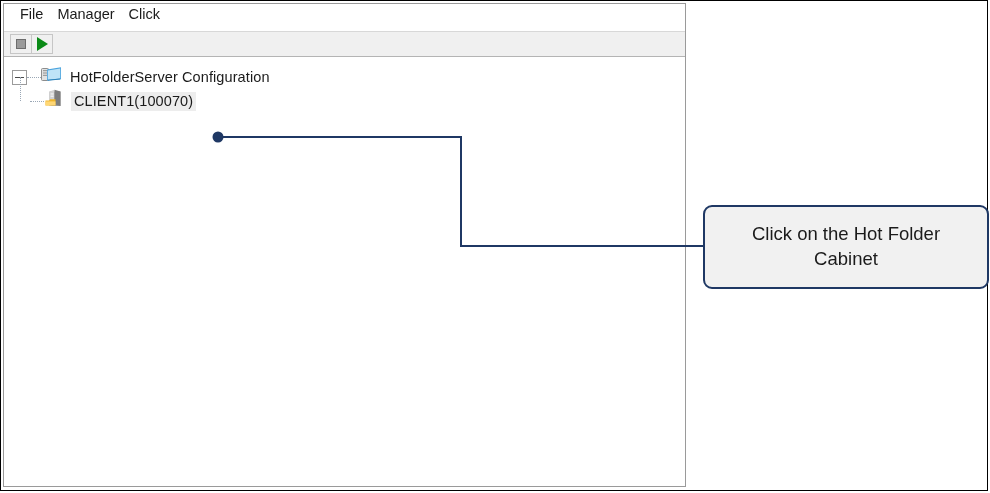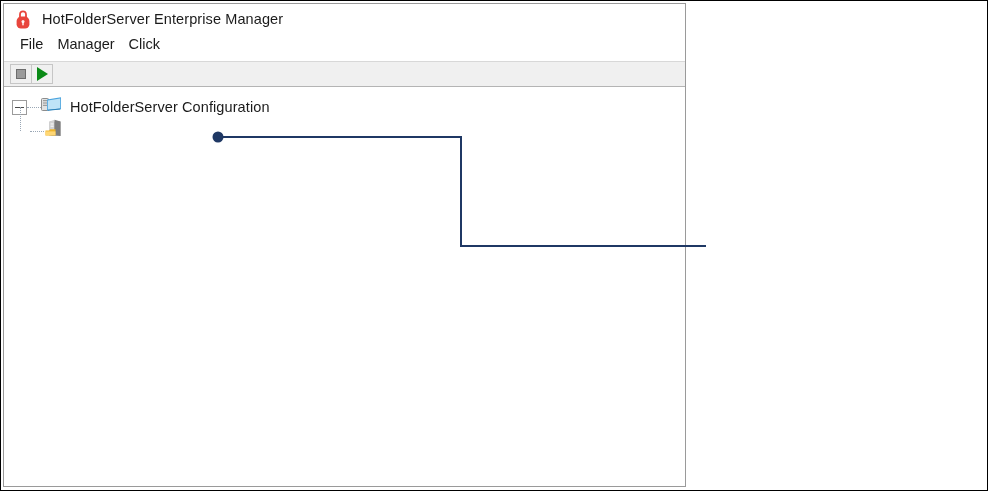--- a/index.html
+++ b/index.html
@@ -217,31 +217,20 @@
     padding: 0 16px;
   }
 </style>
 </head>
 <body>
 
 <div id="page-frame">
 
   <div id="app-window">
 
-    <div class="titlebar">
-      <span class="title-icon">
-        <svg width="20" height="21" viewBox="0 0 20 21">
-          <path d="M10 1.6 C7.6 1.6 6.1 3.3 6.1 5.4 L6.1 8.2 L7.9 8.2 L7.9 5.5 C7.9 4.2 8.8 3.3 10 3.3 C11.2 3.3 12.1 4.2 12.1 5.5 L12.1 8.2 L13.9 8.2 L13.9 5.4 C13.9 3.3 12.4 1.6 10 1.6 Z" fill="#e8453c"></path>
-          <rect x="3.6" y="7.6" width="12.8" height="12.0" rx="4.4" fill="#e8453c"></rect>
-          <circle cx="10" cy="12.4" r="1.5" fill="#ffffff" opacity="0.92"></circle>
-          <rect x="9.25" y="12.4" width="1.5" height="4.0" rx="0.7" fill="#ffffff" opacity="0.92"></rect>
-        </svg>
-      </span>
-      <span class="title-text">HotFolderServer Enterprise Manager</span>
-    </div>
 
     <div class="menubar">
       <div class="menu-item">File</div>
       <div class="menu-item">Manager</div>
       <div class="menu-item">Click</div>
     </div>
 
     <div class="toolbar">
       <div class="tb-btn">
         <span class="stop-square"></span>
@@ -277,26 +266,30 @@
           <svg width="22" height="20" viewBox="0 0 22 20">
             <path d="M5.5 2.5 L16.5 2.5 L16.5 17 L5.5 17 Z" fill="#9d9d9d"></path>
             <path d="M5.5 2.5 L10.5 0.8 L10.5 15.2 L5.5 17 Z" fill="#d2d2d2"></path>
             <path d="M10.5 0.8 L16.5 2.5 L16.5 17 L10.5 15.2 Z" fill="#7d7d7d"></path>
             <rect x="6.6" y="4.3" width="3" height="1.3" fill="#f2f2f2"></rect>
             <rect x="6.6" y="6.6" width="3" height="1.3" fill="#f2f2f2"></rect>
             <path d="M1.5 11.5 L5.2 11.5 L6.2 10.2 L11.5 10.2 L11.5 16.4 L1.5 16.4 Z" fill="#f0b52a"></path>
             <path d="M1.5 12.4 L11.5 12.4 L11.5 16.4 L1.5 16.4 Z" fill="#ffd775"></path>
           </svg>
         </span>
+        <span class="node-label selected">CLIENT1(100070)</span>
       </div>
 
     </div>
   </div>
 
   <div id="annotation-layer">
     <svg width="990" height="493">
       <polyline points="217,136 460,136 460,245 705,245" fill="none" stroke="#1f3864" stroke-width="2"></polyline>
       <circle cx="217" cy="136" r="5.5" fill="#1f3864"></circle>
     </svg>
 
+    <div class="callout-box">
+      <span class="callout-text">Click on the Hot Folder Cabinet</span>
+    </div>
   </div>
 
 </div>
 
 </body></html>

